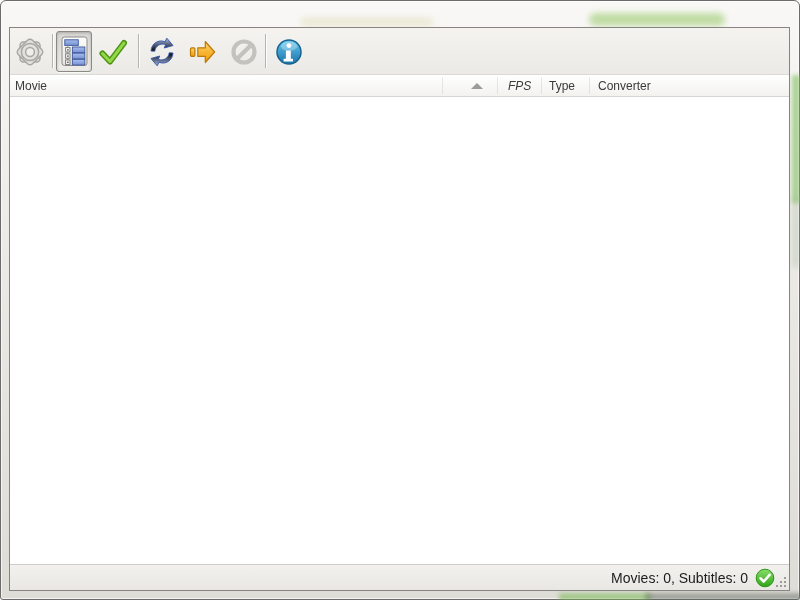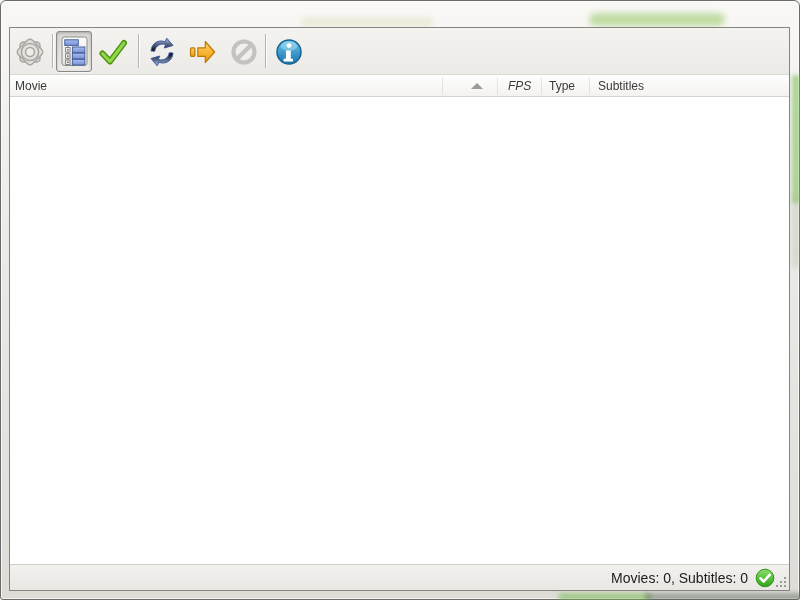--- a/index.html
+++ b/index.html
@@ -217,21 +217,21 @@
 
       <div class="thead">
         <div class="hlabel" style="left:5px;">Movie</div>
         <div class="sort-up"></div>
         <div class="hdiv" style="left:432px;"></div>
         <div class="hdiv" style="left:487px;"></div>
         <div class="hlabel" style="left:498px;font-style:italic;">FPS</div>
         <div class="hdiv" style="left:531px;"></div>
         <div class="hlabel" style="left:539px;">Type</div>
         <div class="hdiv" style="left:579px;"></div>
-        <div class="hlabel" style="left:588px;">Subtitles</div>
+        <div class="hlabel" style="left:588px;">Converter</div>
       </div>
 
       <div class="tbody"></div>
 
       <div class="statusbar">
         <span>Movies: 0, Subtitles: 0</span>
         <svg class="status-icon" viewBox="0 0 20 20">
           <defs>
             <linearGradient id="sg" x1="0" y1="0" x2="0" y2="1">
               <stop offset="0" stop-color="#8ade6b"></stop>

